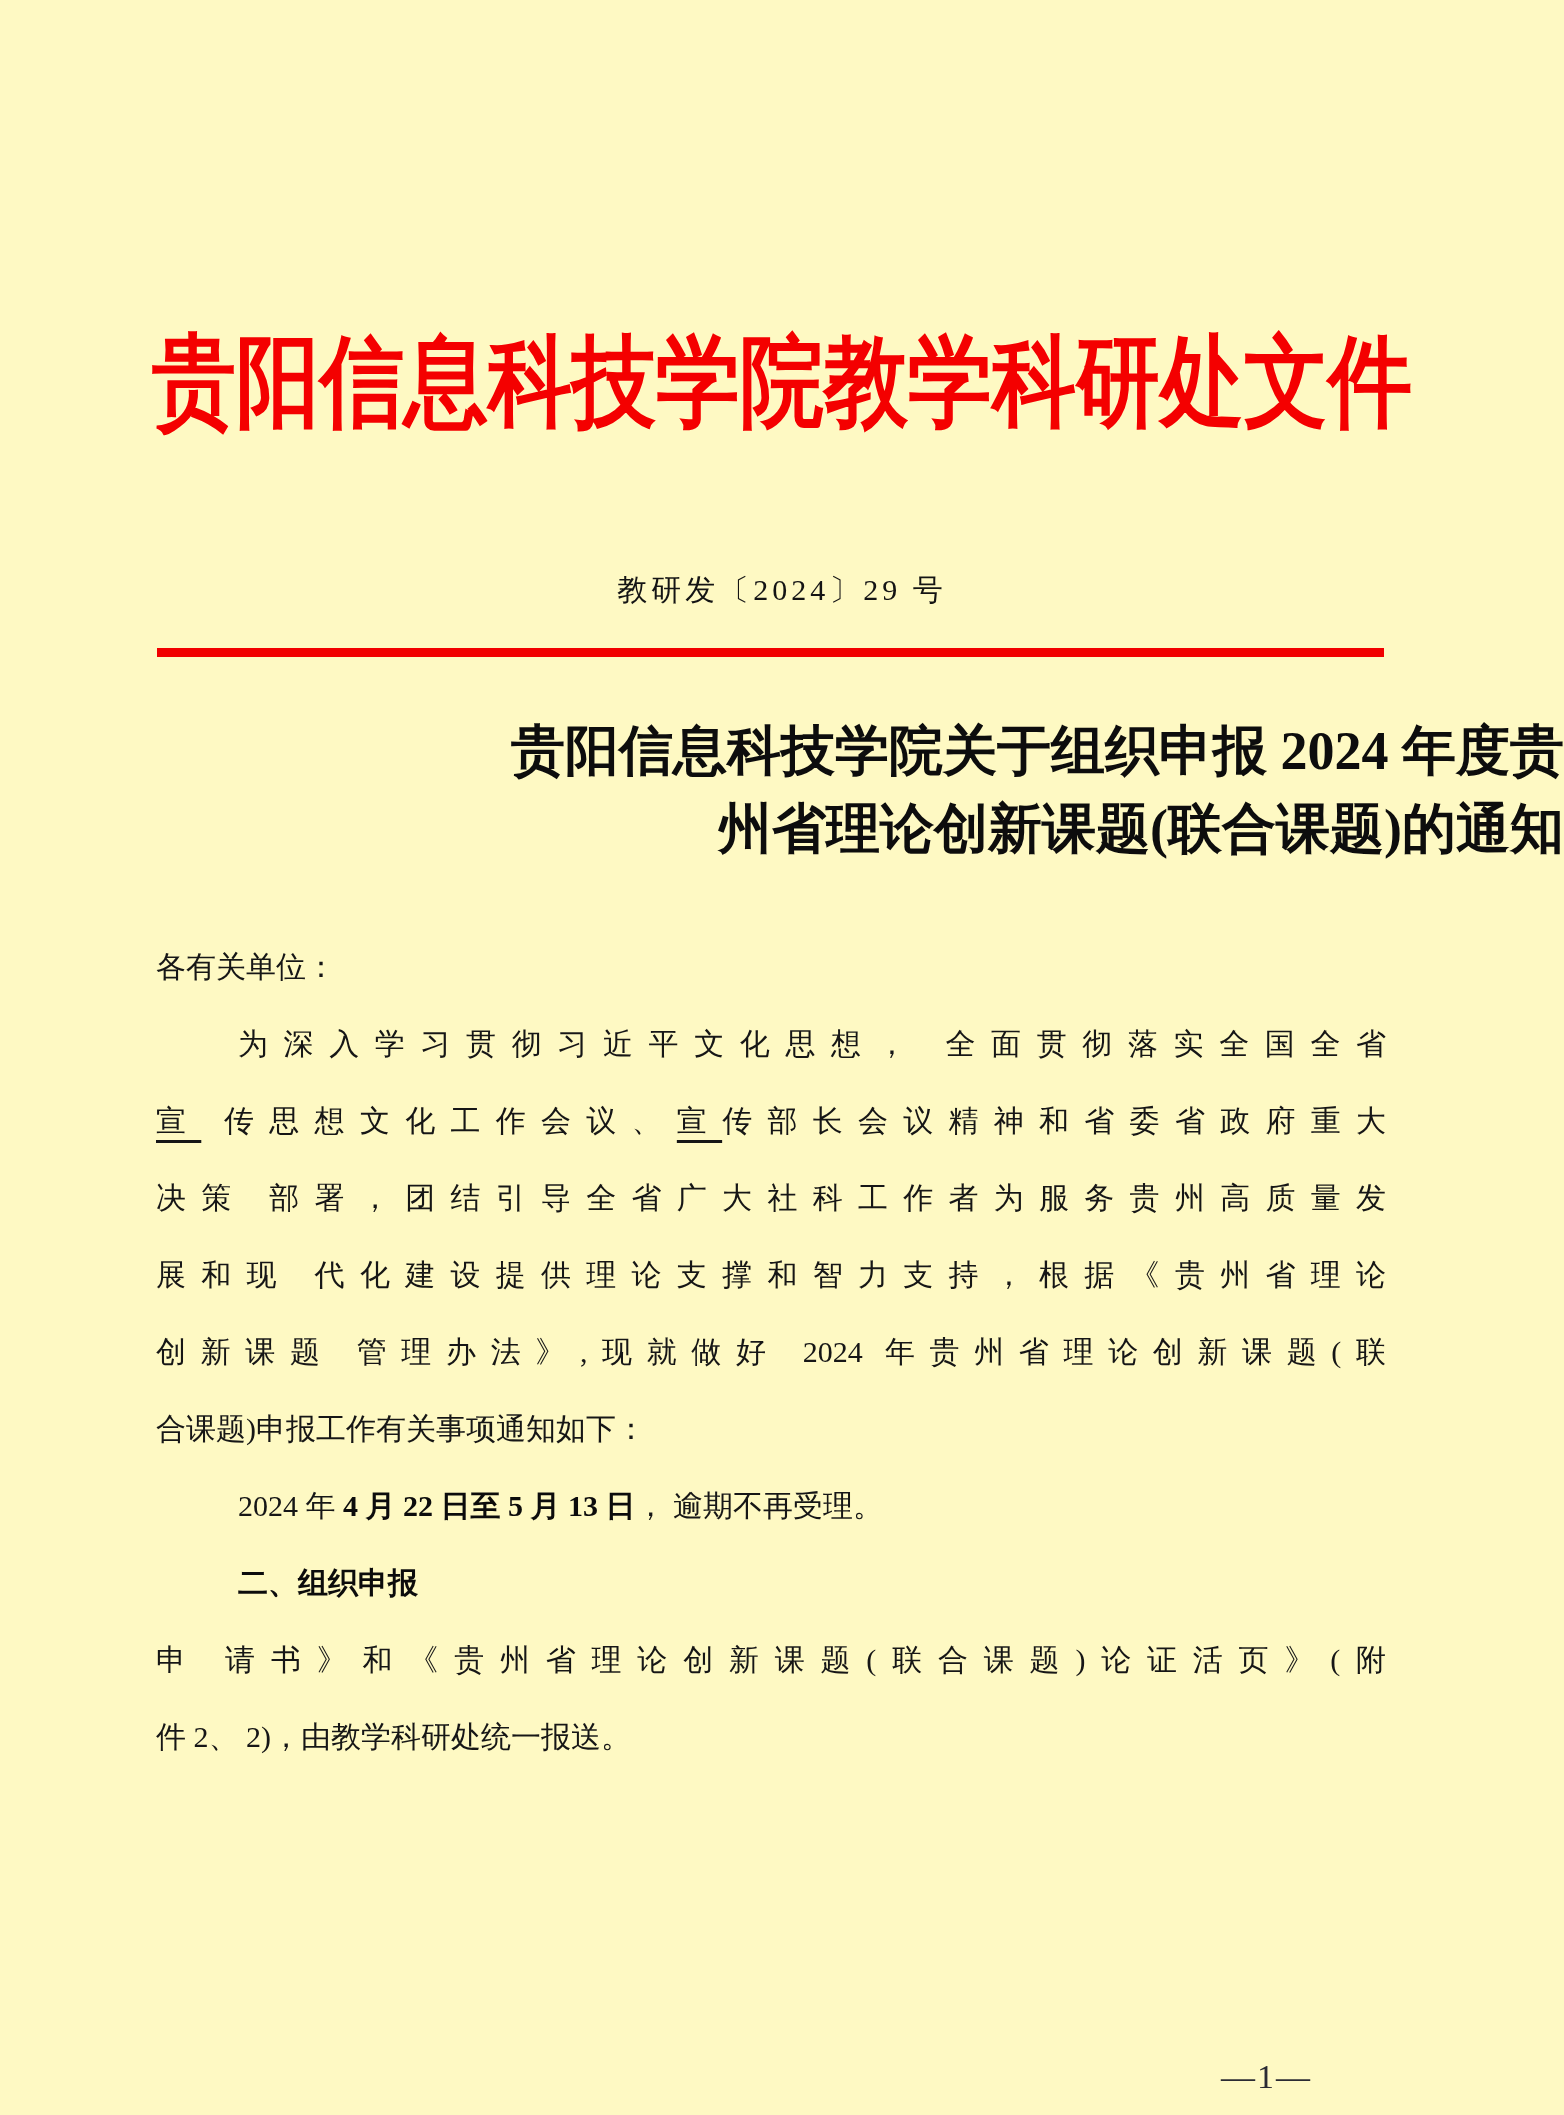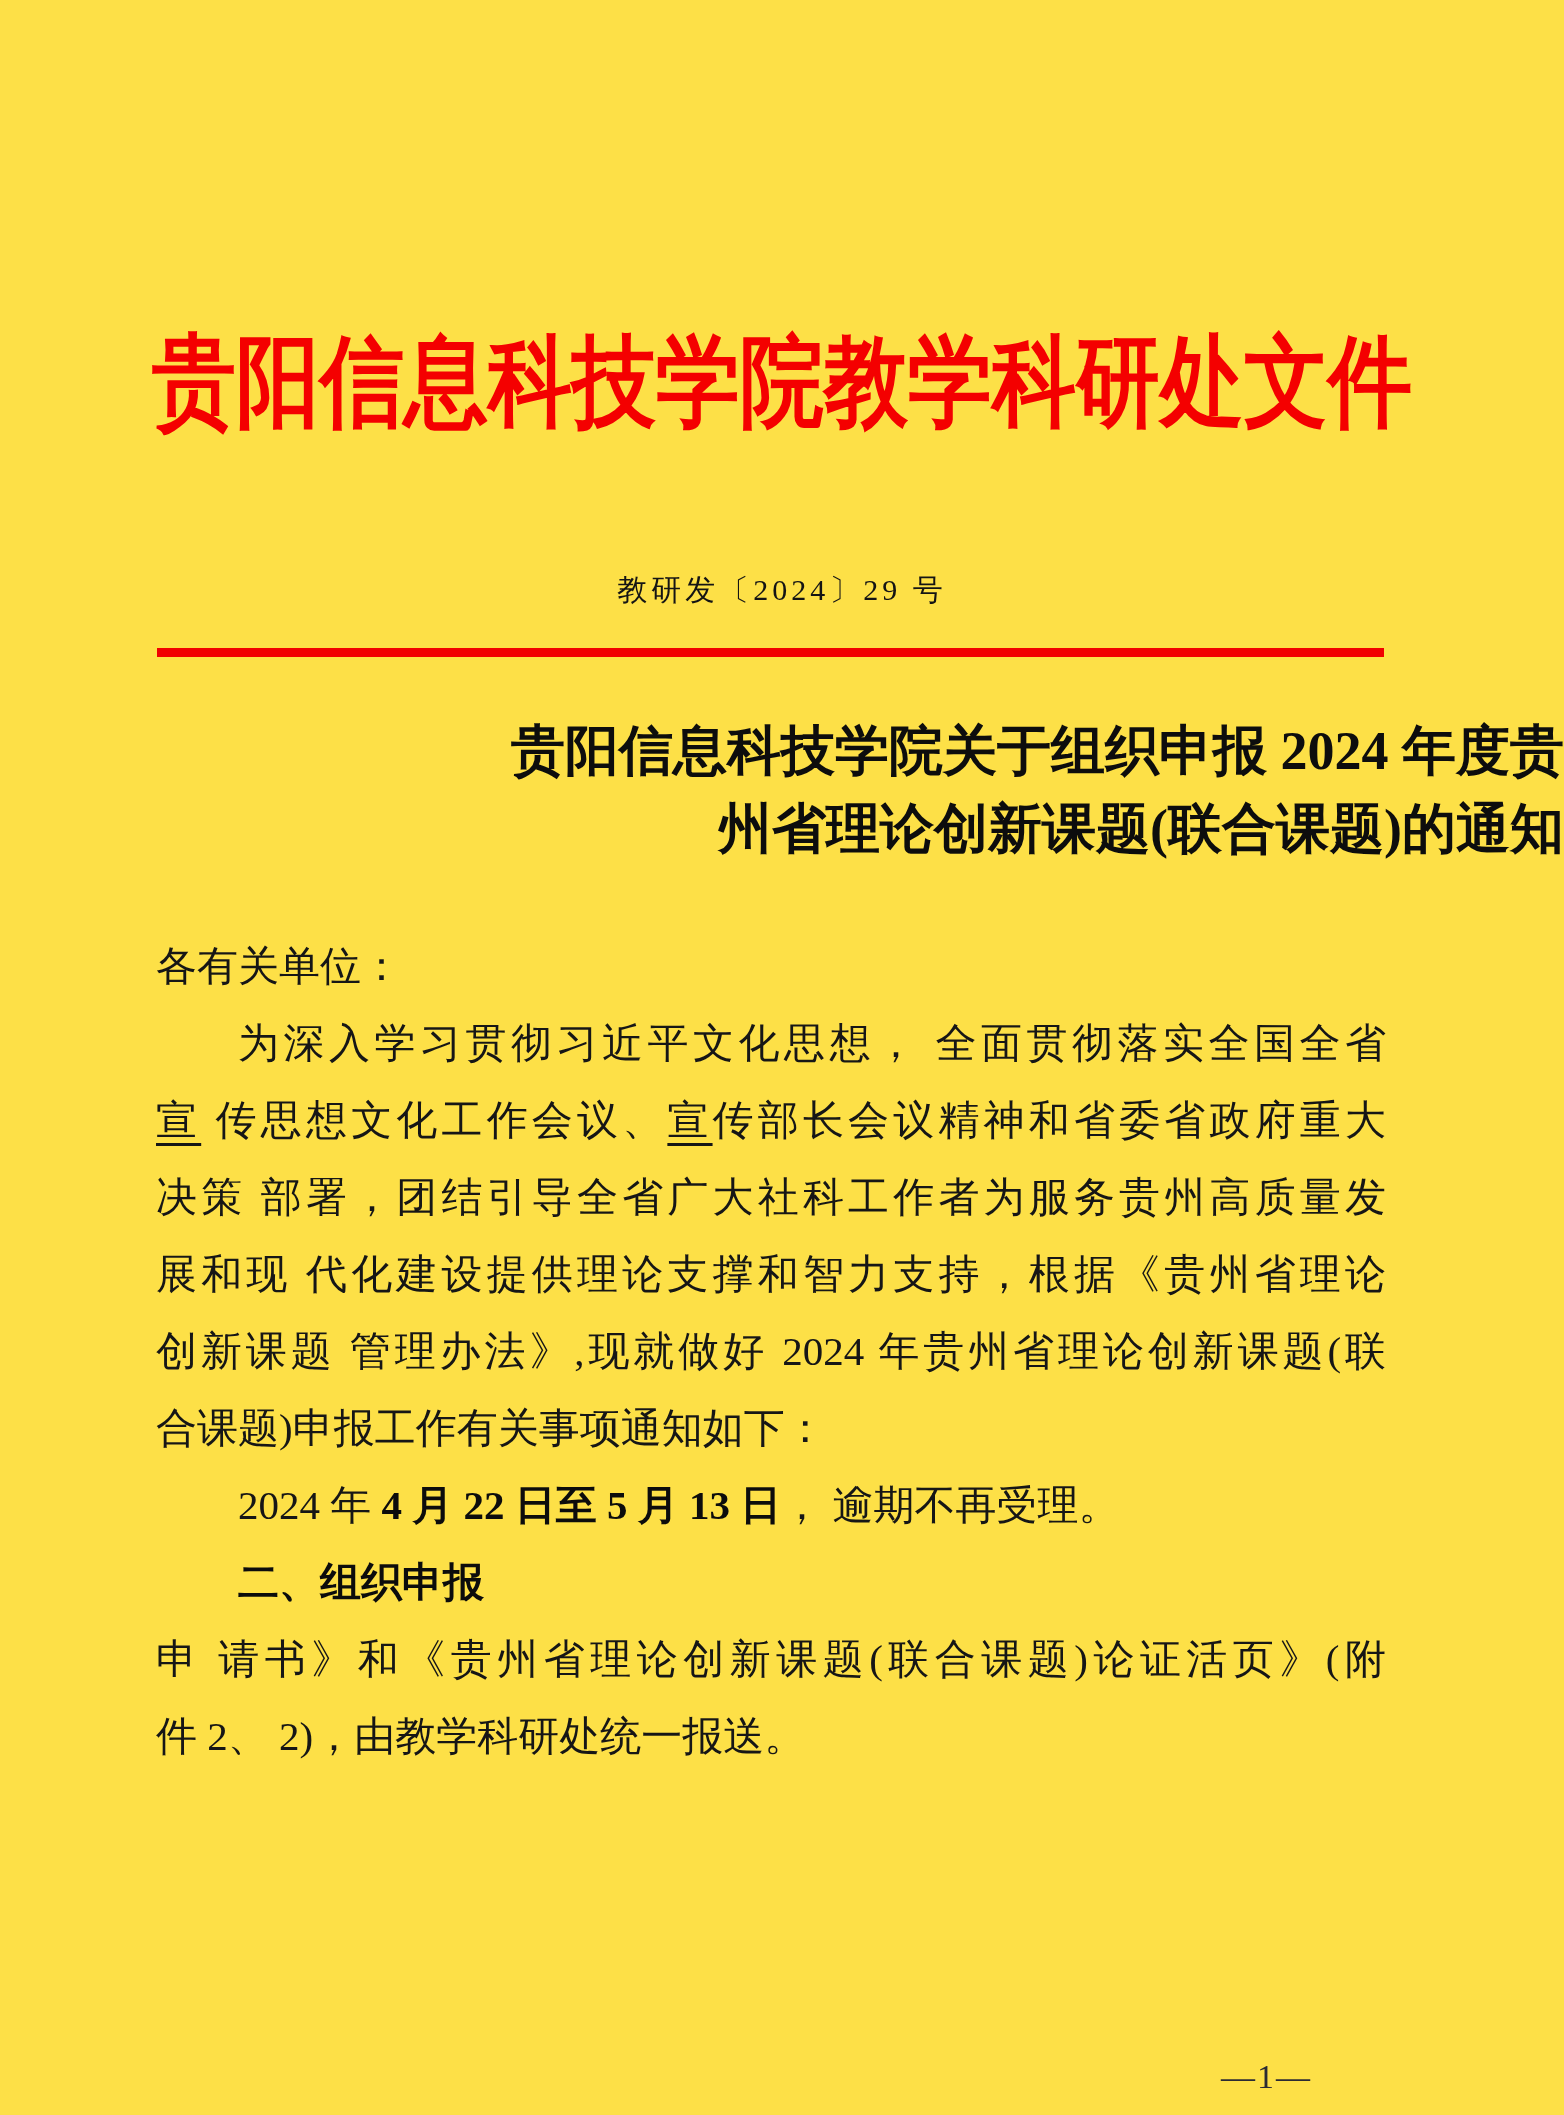--- a/index.html
+++ b/index.html
@@ -1,20 +1,20 @@
 <!DOCTYPE html>
 <html><head>
 <meta charset="utf-8">
 <style>
   * { margin:0; padding:0; box-sizing:border-box; }
   html,body { background:#ffffff; }
   .page {
     position:relative;
     width:1564px; height:2115px;
-    background:#fde047;
+    background:#fef9c3;
     overflow:hidden;
     font-family:"Liberation Serif","DejaVu Serif",serif;
     color:#141414;
   }
   .banner {
     margin-top:300px;
     text-align:center;
     color:#f40000;
     font-weight:bold;
     font-size:100px;
@@ -41,21 +41,21 @@
     font-size:54px;
     font-weight:bold;
     line-height:78px;
     color:#0d0d0d;
   }
   .body-block {
     margin-top:60px;
     padding:0 178px 0 156px;
   }
   .line {
-    font-size:41px;
+    font-size:30px;
     line-height:77px;
     color:#161616;
   }
   .just {
     text-align:justify;
     text-align-last:justify;
   }
   .indent { text-indent:82px; }
   .hd {
     font-family:"Liberation Sans","DejaVu Sans",sans-serif;

